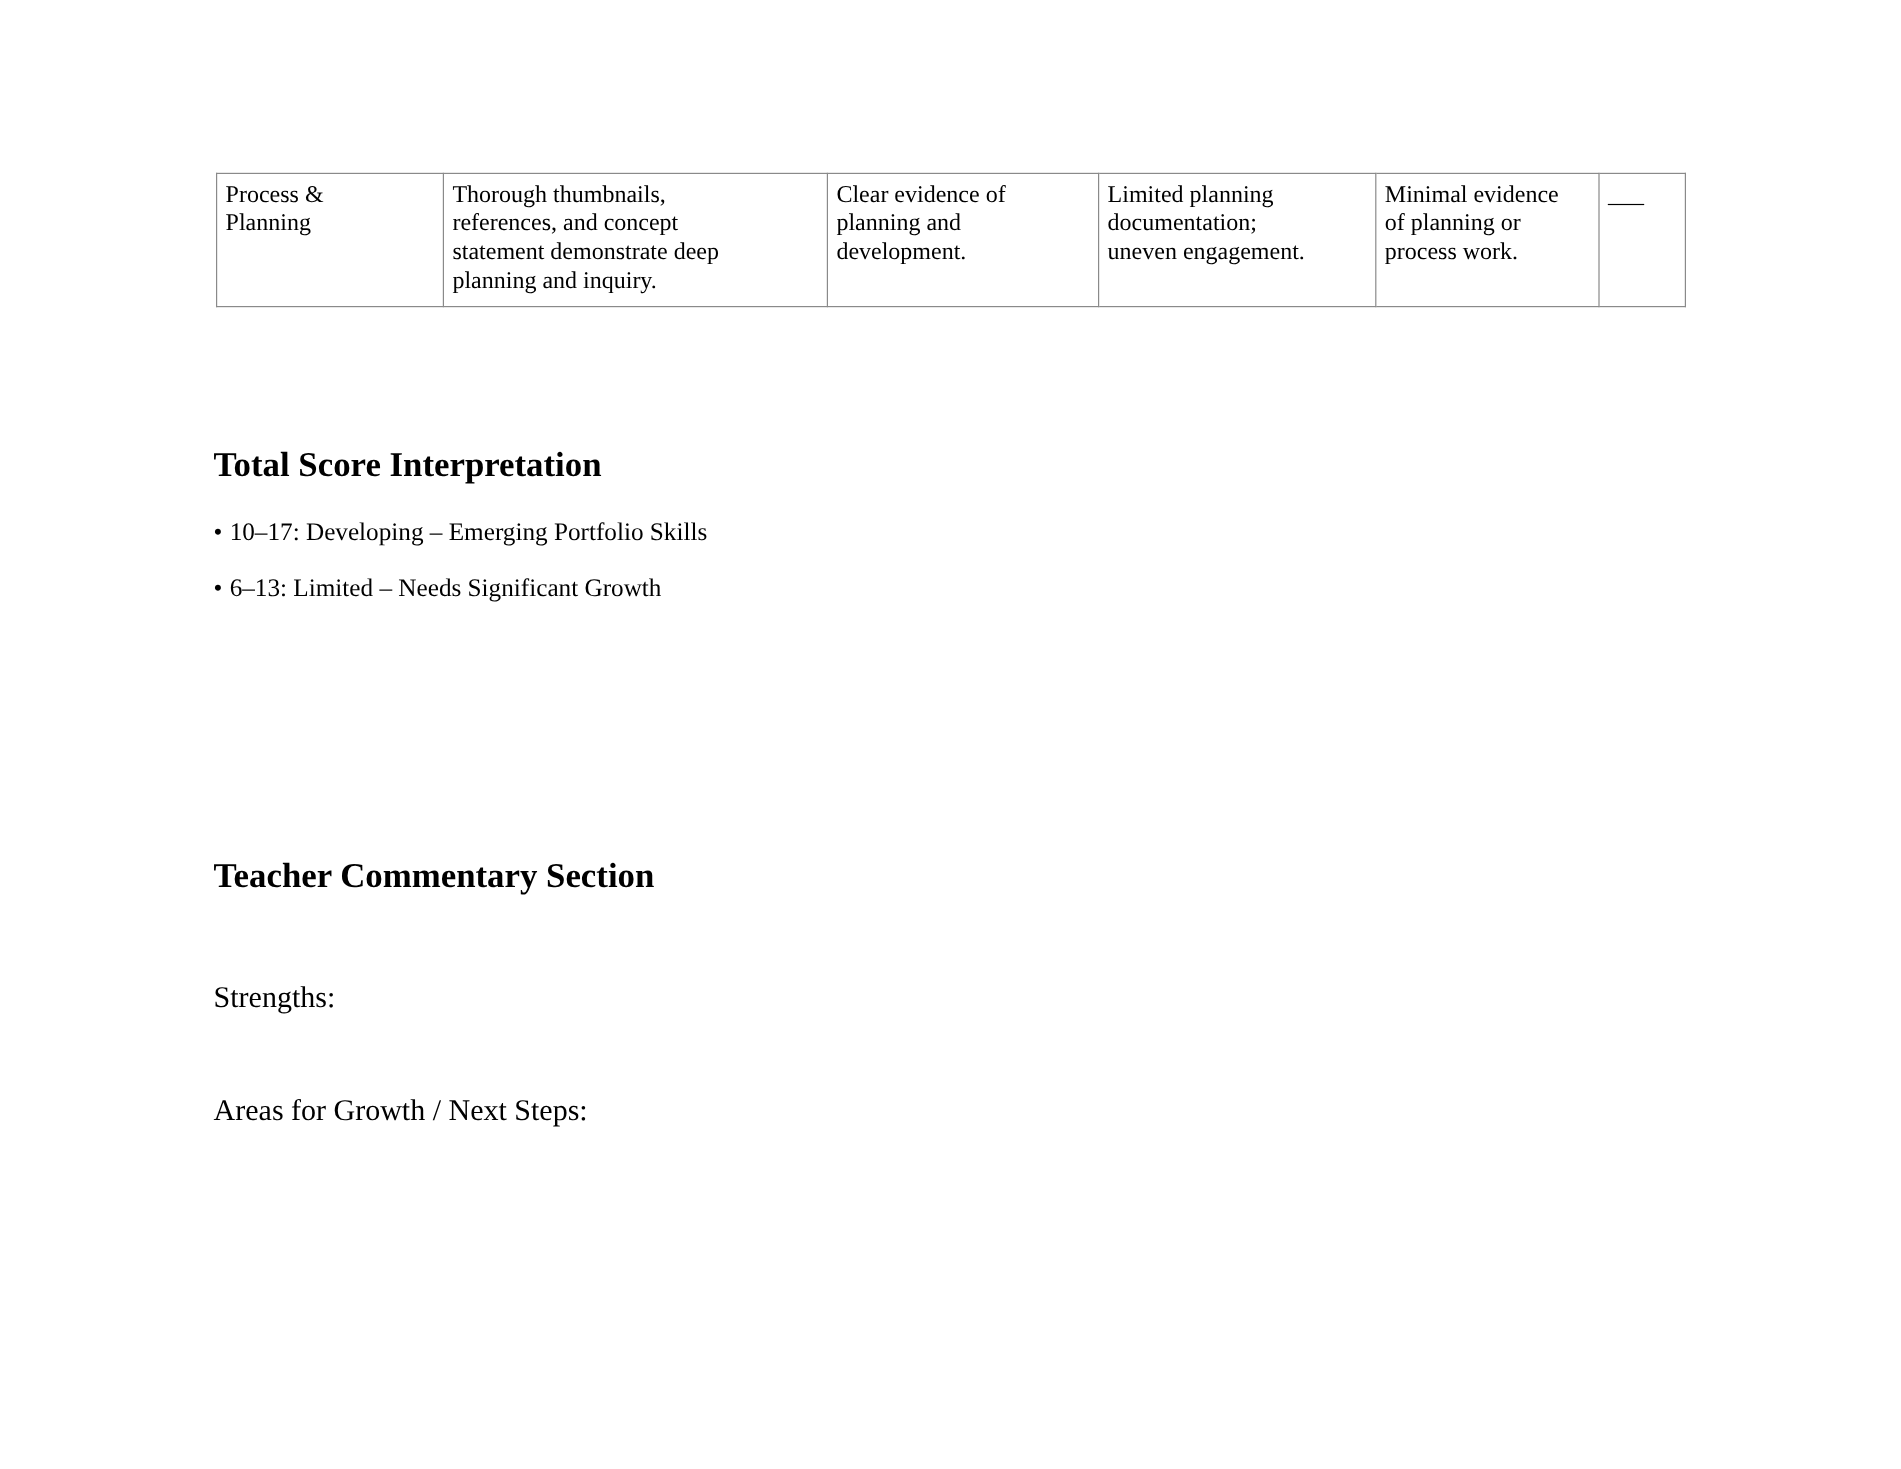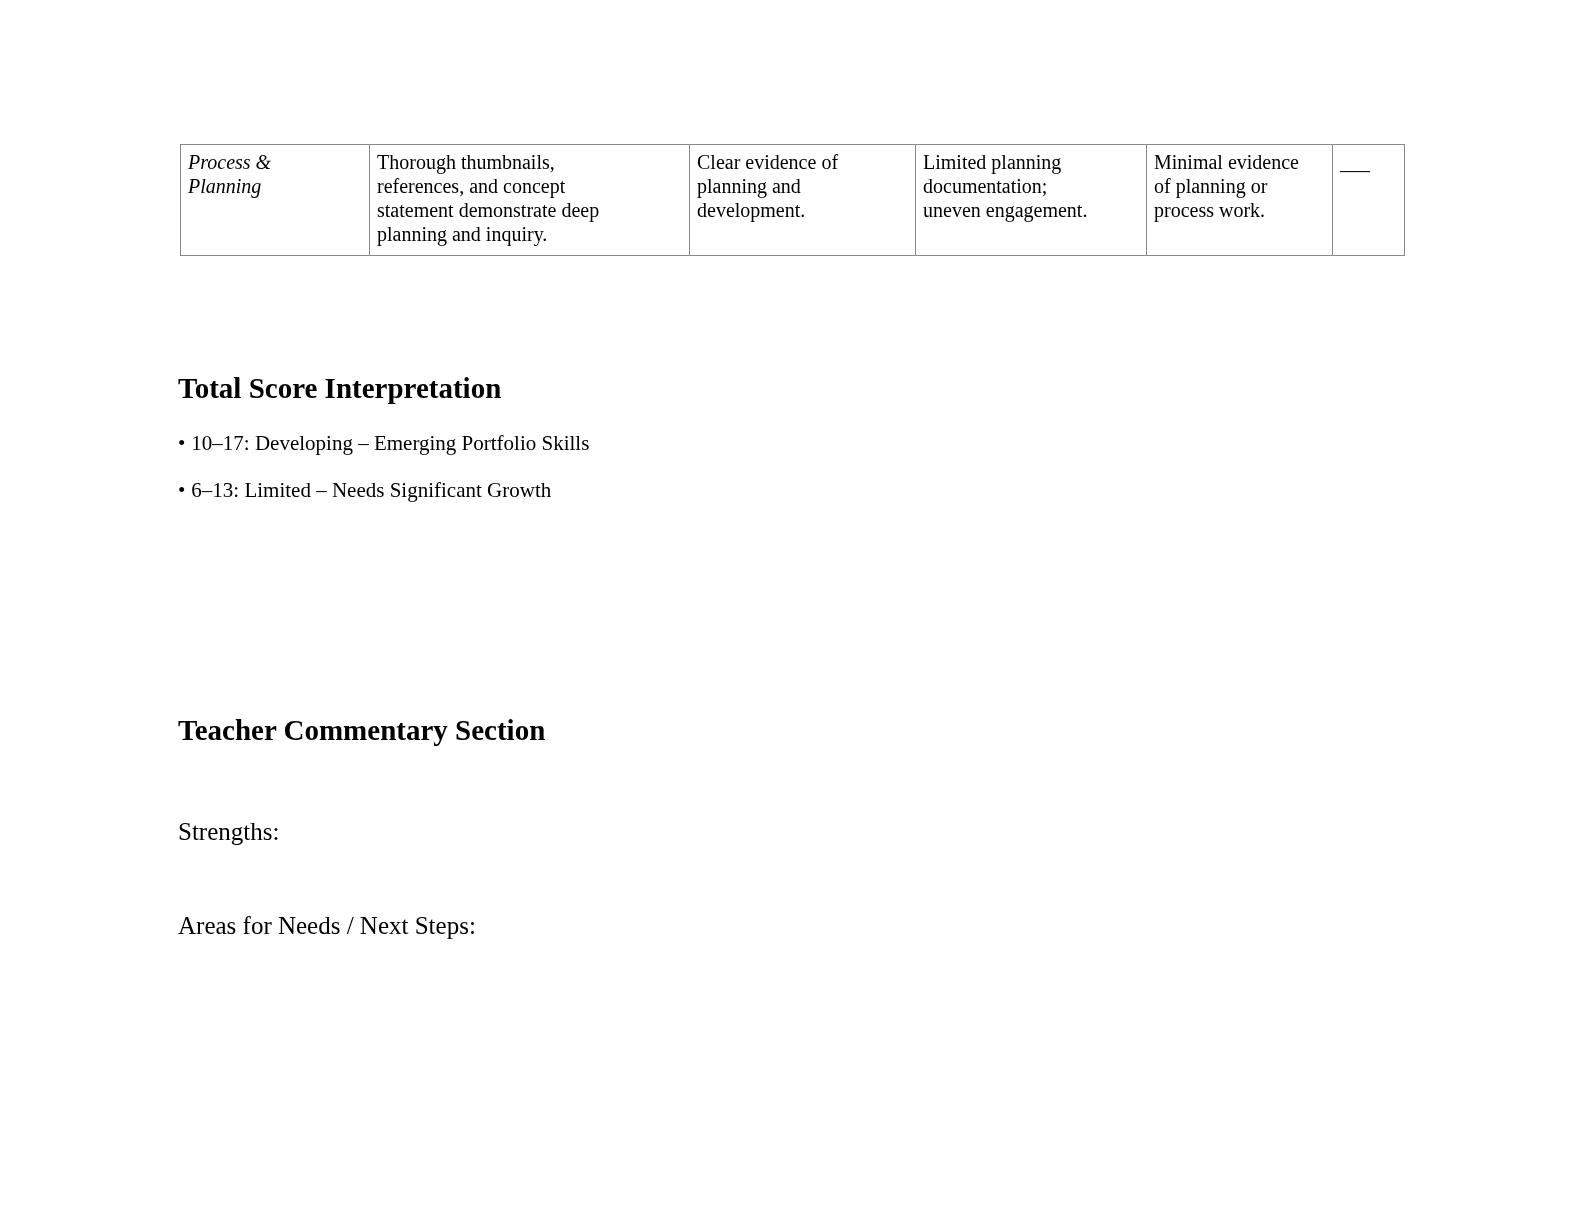--- a/index.html
+++ b/index.html
@@ -33,21 +33,21 @@
   table.rubric td {
     border: 1px solid #8a8a8a;
     vertical-align: top;
     padding: 5px 8px 5px 7px;
     height: 100px;
     font-size: 20px;
     line-height: 24px;
   }
   
   td .w   { display: inline-block; }
-  td.c1 .w { max-width: 110px; font-style: italic; }
+  td.c1 .w { max-width: 110px; }
   td.c2 .w { max-width: 262px; }
   td.c3 .w { max-width: 210px; }
   td.c4 .w { max-width: 180px; }
   td.c5 .w { max-width: 156px; }
 
   
   .h {
     position: absolute;
     left: 178px;
     margin: 0;
@@ -133,15 +133,15 @@
     </div>
     <div class="bullet">
       <span class="dot">•</span><span>6–13: Limited – Needs Significant Growth</span>
     </div>
   </div>
 
   <h2 class="h commentary-heading">Teacher Commentary Section</h2>
 
   <div class="label strengths-label">Strengths:</div>
 
-  <div class="label growth-label">Areas for Needs / Next Steps:</div>
+  <div class="label growth-label">Areas for Growth / Next Steps:</div>
 
 </div>
 
 </body></html>

